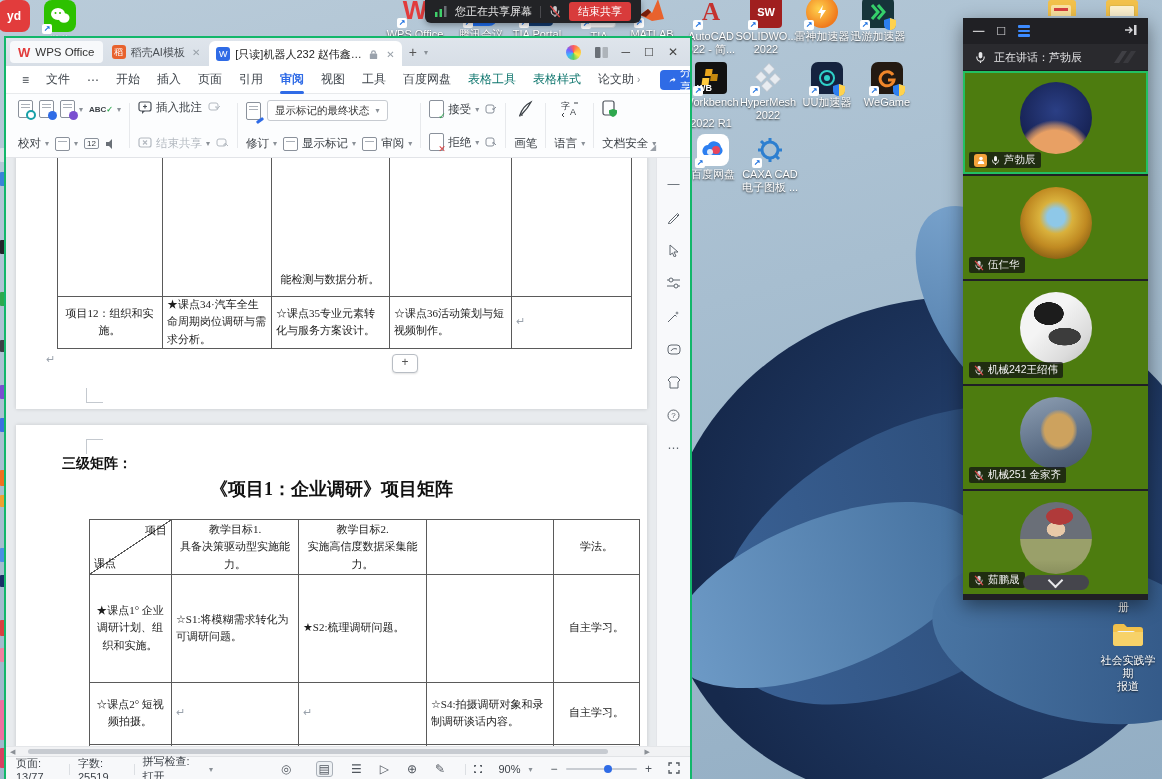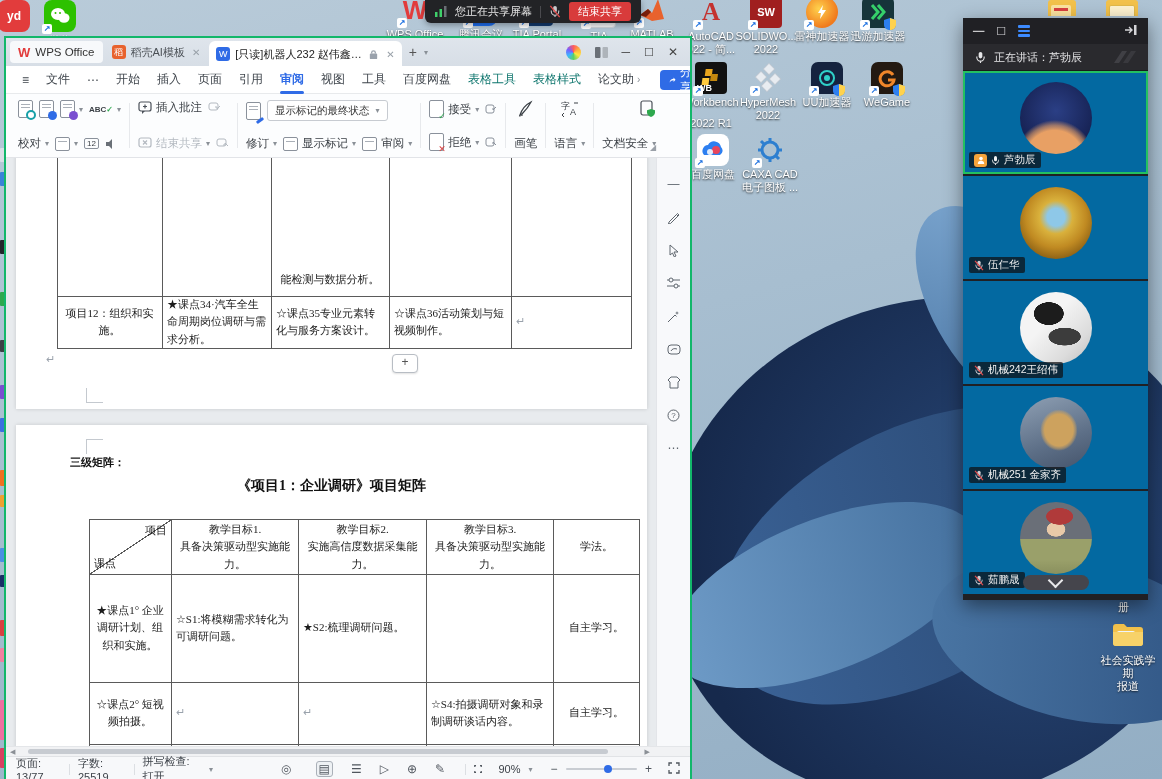--- a/index.html
+++ b/index.html
@@ -89,21 +89,21 @@
   .zoomslider{width:88px;height:2px;background:#c9cdd3;border-radius:2px;position:relative;}
   .zoomdot{position:absolute;left:38px;top:-3px;width:8px;height:8px;border-radius:50%;background:#2f6be6;}
   
   .meet{position:absolute;left:963px;top:18px;width:185px;height:582px;background:#202024;z-index:30;
         box-shadow:0 6px 18px rgba(0,0,0,.45);display:flex;flex-direction:column;}
   .meethdr{height:26px;display:flex;align-items:center;gap:12px;padding:0 10px;color:#d5d5d8;}
   .hamb{display:flex;flex-direction:column;gap:2px;}
   .hamb i{width:12px;height:2.5px;background:#3d8bff;border-radius:1px;}
   .meetstatus{height:26px;background:#2a2a2e;display:flex;align-items:center;gap:8px;padding:0 12px;
               color:#e6e6e8;font-size:11px;border-bottom:1px solid #1a1a1d;}
-  .tile{height:103px;background:#0369a1;position:relative;margin-bottom:2px;}
+  .tile{height:103px;background:#4d7c0f;position:relative;margin-bottom:2px;}
   .tile.speaking{box-shadow:inset 0 0 0 2px #23c061;}
   .avatar{position:absolute;left:50%;top:11px;transform:translateX(-50%);width:72px;height:72px;border-radius:50%;}
   .chip{position:absolute;left:6px;bottom:6px;display:flex;align-items:center;gap:4px;
         background:rgba(15,15,18,.72);color:#f2f2f2;font-size:10.5px;padding:1px 5px;border-radius:2px;}
   .pbadge{width:13px;height:13px;border-radius:3px;background:#f5a33b;display:flex;align-items:center;justify-content:center;}
   .collapse{position:absolute;left:50%;transform:translateX(-50%);bottom:4px;width:66px;height:15px;background:#45454c;
             border-radius:8px;display:flex;align-items:center;justify-content:center;cursor:pointer;}
   .chev{width:9px;height:9px;border-left:2px solid #e8e8ea;border-bottom:2px solid #e8e8ea;transform:rotate(-45deg);margin-top:-4px;}
   
   .sliver{position:absolute;left:0;width:5px;border-radius:1px;}
@@ -595,21 +595,21 @@
             <text x="0" y="9" font-size="9" fill="#3b4046">字</text>
             <text x="9" y="15" font-size="9" fill="#3b4046">A</text>
             <path d="M13 3 h4 M3 13 l-2 2 2 2" stroke="#3b4046" fill="none" stroke-width="1"></path>
           </svg>
       <span class="ribtn">
             <span>语言</span>
             <span class="caret">▾</span>
           </span>
     </div>
     <div class="rdiv"></div>
-    <div class="rgroup" style="align-items:flex-end;position:relative;">
+    <div class="rgroup" style="align-items:flex-start;position:relative;">
       <svg width="16" height="18" viewBox="0 0 16 18">
             <rect x="1" y="1" width="11" height="14" rx="2" stroke="#4a5058" fill="none" stroke-width="1.2"></rect>
             <path d="M11 9 l4 1.2 v2.3 c0 2.2-1.8 3.8-4 4.5 c-2.2-.7-4-2.3-4-4.5 v-2.3 Z" fill="#2ea84e"></path>
           </svg>
       <span class="ribtn">
             <span>文档安全</span>
             <span class="caret">▾</span>
           </span>
       <span class="cornerarrow">◢</span>
     </div>
@@ -633,22 +633,22 @@
       <div class="cellTxt left" style="left:260px;top:146px;width:108px;height:48px;">☆课点35专业元素转化与服务方案设计。</div>
       <div class="cellTxt left" style="left:378px;top:146px;width:112px;height:48px;">☆课点36活动策划与短视频制作。</div>
       <div class="cellTxt" style="left:500px;top:146px;width:20px;height:48px;color:#9aa2ac;">↵</div>
       <div class="cellTxt" style="left:30px;top:200px;height:16px;color:#9aa2ac;">↵</div>
       <div class="addbtn" style="left:376px;top:202px;">+</div>
       <div class="foldmark" style="left:70px;bottom:6px;"></div>
     </div>
 
     <div class="page" style="top:267px;height:440px;">
       <div class="foldmark top" style="left:70px;top:14px;border-bottom:none;"></div>
-      <div class="docbold" style="position:absolute;left:46px;top:30px;font-size:11px;margin-left:8px;">三级矩阵：</div>
-      <div class="docbold" style="position:absolute;left:0;right:0;top:52px;text-align:center;font-size:14px;">《项目1：企业调研》项目矩阵</div>
+      <div class="docbold" style="position:absolute;left:46px;top:30px;font-size:14px;">三级矩阵：</div>
+      <div class="docbold" style="position:absolute;left:0;right:0;top:52px;text-align:center;font-size:18px;">《项目1：企业调研》项目矩阵</div>
 
       <div class="gridline" style="left:73px;top:94px;width:1px;height:346px;"></div>
       <div class="gridline" style="left:155px;top:94px;width:1px;height:346px;"></div>
       <div class="gridline" style="left:282px;top:94px;width:1px;height:346px;"></div>
       <div class="gridline" style="left:410px;top:94px;width:1px;height:346px;"></div>
       <div class="gridline" style="left:537px;top:94px;width:1px;height:346px;"></div>
       <div class="gridline" style="left:623px;top:94px;width:1px;height:346px;"></div>
       <div class="gridline" style="left:73px;top:94px;width:550px;height:1px;"></div>
       <div class="gridline" style="left:73px;top:149px;width:550px;height:1px;"></div>
       <div class="gridline" style="left:73px;top:257px;width:550px;height:1px;"></div>
@@ -660,24 +660,20 @@
         <span class="cellTxt" style="position:absolute;left:4px;bottom:2px;">课点</span>
       </div>
 
       <div class="cellTxt center" style="left:157px;top:96px;width:124px;height:52px;">
             <span class="hdrline">教学目标1.
 具备决策驱动型实施能力。</span>
           </div>
       <div class="cellTxt center" style="left:284px;top:96px;width:125px;height:52px;">
             <span class="hdrline">教学目标2.
 实施高信度数据采集能力。</span>
-          </div>
-      <div class="cellTxt center" style="left:412px;top:96px;width:124px;height:52px;">
-            <span class="hdrline">教学目标3.
-具备决策驱动型实施能力。</span>
           </div>
       <div class="cellTxt center" style="left:539px;top:96px;width:83px;height:52px;">
             <span class="hdrline">学法。</span>
           </div>
 
       <div class="cellTxt center" style="left:76px;top:150px;width:76px;height:106px;">★课点1° 企业调研计划、组织和实施。</div>
       <div class="cellTxt left" style="left:160px;top:150px;width:118px;height:106px;">☆S1:将模糊需求转化为可调研问题。</div>
       <div class="cellTxt left" style="left:287px;top:150px;width:119px;height:106px;">★S2:梳理调研问题。</div>
       <div class="cellTxt center" style="left:540px;top:150px;width:81px;height:106px;">自主学习。</div>
 

